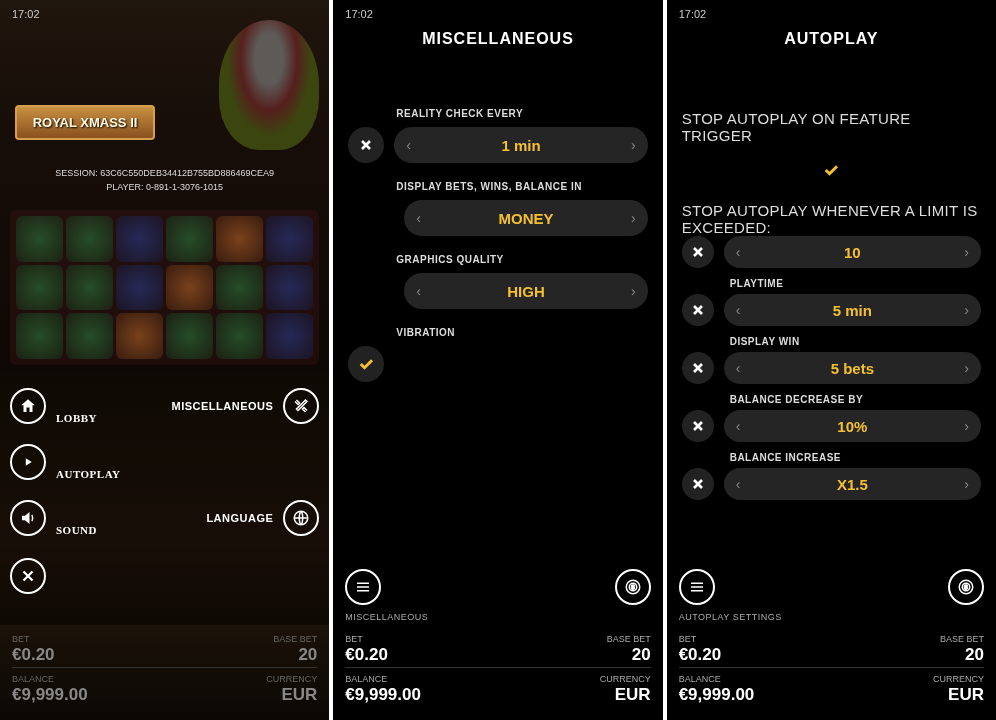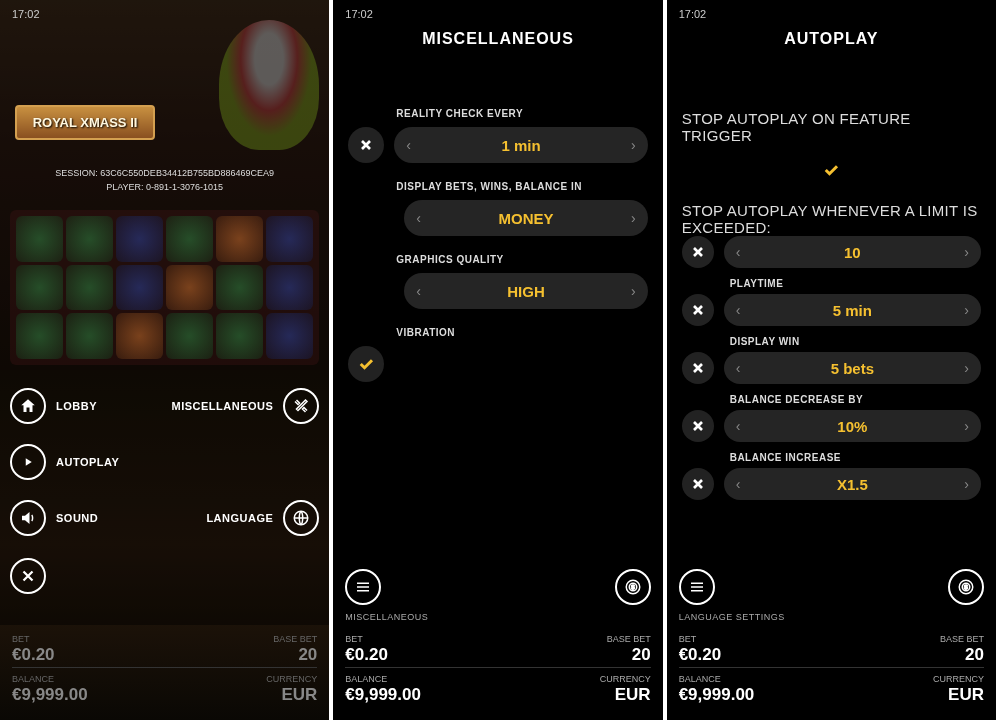--- a/index.html
+++ b/index.html
@@ -14,21 +14,21 @@
   .game-logo { position: absolute; top: 105px; left: 15px; width: 140px; height: 35px; background: linear-gradient(#c89040, #8a5020); border: 2px solid #d4a050; border-radius: 4px; display: flex; align-items: center; justify-content: center; font-size: 13px; font-weight: bold; color: #fff8e0; text-shadow: 1px 1px 2px #000; }
   .session-info { position: absolute; top: 168px; left: 0; right: 0; text-align: center; font-size: 9px; color: #ddd; }
   .reels { position: absolute; top: 210px; left: 10px; right: 10px; height: 155px; background: rgba(60,20,20,0.4); border-radius: 6px; display: grid; grid-template-columns: repeat(6,1fr); grid-template-rows: repeat(3,1fr); gap: 3px; padding: 6px; }
   .reel-sym { background: radial-gradient(circle, rgba(40,120,60,0.6), rgba(20,60,30,0.4)); border-radius: 6px; }
   .reel-sym:nth-child(3n) { background: radial-gradient(circle, rgba(40,60,140,0.6), rgba(20,30,70,0.4)); }
   .reel-sym:nth-child(5n) { background: radial-gradient(circle, rgba(180,100,40,0.6), rgba(90,50,20,0.4)); }
   .interior-bg { position: absolute; top: 370px; left: 0; right: 0; bottom: 0; background: linear-gradient(180deg, #1a1208 0%, #2a1a0c 50%, #0a0804 100%); }
   .overlay-dark { position: absolute; top: 0; left: 0; right: 0; bottom: 95px; background: rgba(0,0,0,0.45); }
   
   .menu-row { position: absolute; left: 0; right: 0; display: flex; justify-content: space-between; align-items: center; padding: 0 10px; }
-  .menu-left { display: flex; align-items: center; gap: 10px; }
+  .menu-left { display: flex; align-items: flex-end; gap: 10px; font-family: Liberation Serif, serif; }
   .menu-right { display: flex; align-items: center; gap: 10px; }
   .icon-btn { width: 36px; height: 36px; border: 2px solid #fff; border-radius: 50%; display: flex; align-items: center; justify-content: center; cursor: pointer; color: #fff; }
   .icon-btn svg { width: 18px; height: 18px; }
   .menu-label { font-size: 11px; font-weight: bold; letter-spacing: 0.5px; }
   
   
   .content { position: absolute; top: 90px; left: 15px; right: 15px; bottom: 160px; }
   .setting-label { font-size: 10px; font-weight: bold; letter-spacing: 0.5px; margin-top: 18px; margin-bottom: 8px; color: #ddd; padding-left: 48px; }
   .setting-row { display: flex; align-items: center; gap: 10px; }
   .x-btn { width: 36px; height: 36px; background: #222; border-radius: 50%; display: flex; align-items: center; justify-content: center; cursor: pointer; flex-shrink: 0; }
@@ -350,21 +350,21 @@
         </svg>
       </div>
     <div class="icon-btn">
         <svg viewBox="0 0 24 24" fill="none" stroke="#fff" stroke-width="2">
           <circle cx="12" cy="12" r="9"></circle>
           <circle cx="12" cy="12" r="5"></circle>
           <text x="12" y="15" font-size="8" fill="#fff" text-anchor="middle">$</text>
         </svg>
       </div>
   </div>
-  <div class="crumb">LANGUAGE SETTINGS</div>
+  <div class="crumb">AUTOPLAY SETTINGS</div>
   <div class="stats-bar">
     <div class="stat-row">
       <div class="stat-block">
           <span class="stat-lbl">BET</span>
           <span class="stat-val">€0.20</span>
         </div>
       <div class="stat-block right">
           <span class="stat-lbl">BASE BET</span>
           <span class="stat-val">20</span>
         </div>

